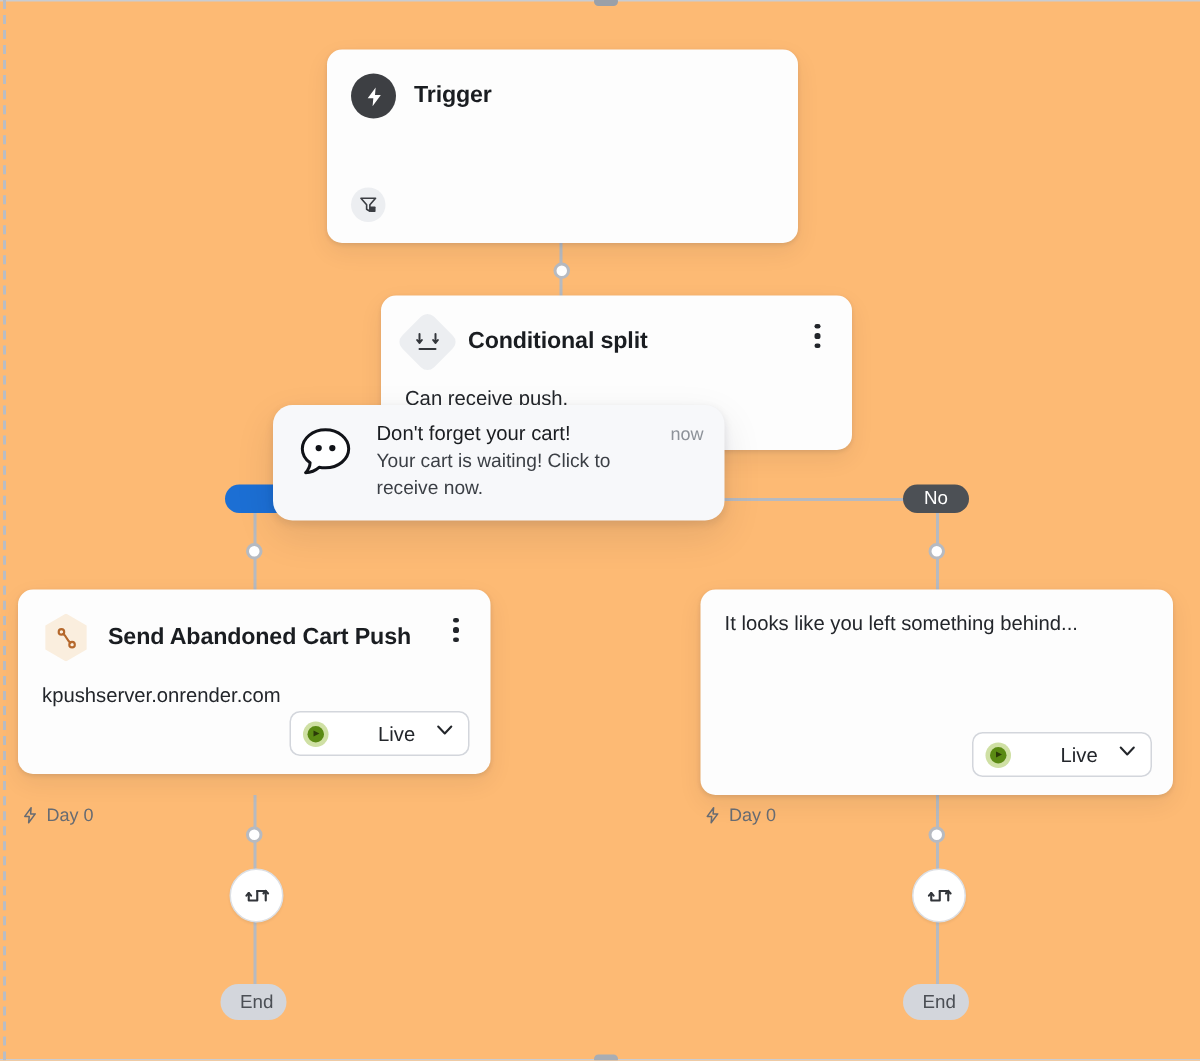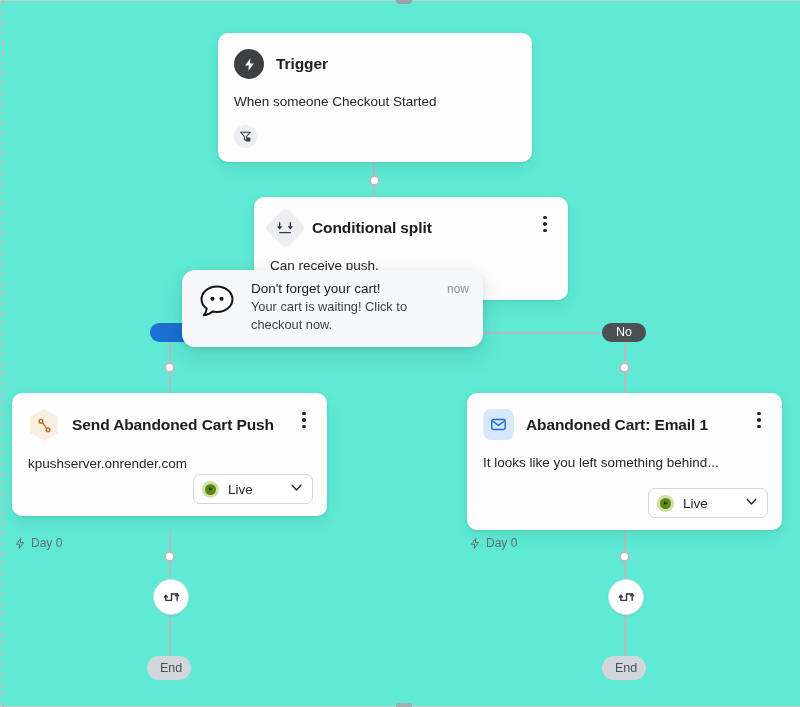--- a/index.html
+++ b/index.html
@@ -11,21 +11,21 @@
     height: 707px;
     overflow: hidden;
     font-family: "Liberation Sans", sans-serif;
     background: #e6e8eb;
   }
 
   #canvas {
     position: relative;
     width: 800px;
     height: 707px;
-    background: #5eead4;
+    background: #fdba74;
     overflow: hidden;
   }
 
   
   .canvas-edge-left {
     position: absolute;
     left: 2px;
     top: 0;
     width: 0;
     height: 707px;
@@ -237,20 +237,21 @@
     width: 0; height: 0;
     border-left: 4px solid #2b3a08;
     border-top: 2.6px solid transparent;
     border-bottom: 2.6px solid transparent;
     margin-left: 1.5px;
   }
   .live-label {
     font-size: 13.5px;
     color: #23262b;
     flex: 1 1 auto;
+    margin-left: 24px;
   }
   .chevron {
     margin-left: 10px;
     flex: 0 0 auto;
   }
 
   
   .branch-badge {
     position: absolute;
     height: 19px;
@@ -390,21 +391,20 @@
 
   <div class="node-card" style="left:218px; top:33px; width:314px; height:129px;">
     <div class="card-head">
       <div class="icon-circle-dark">
         <svg width="15" height="15" viewBox="0 0 24 24" aria-hidden="true">
           <path d="M13.5 2 L5 13.5 H11 L10.2 22 L19 10.2 H12.8 Z" fill="#ffffff"></path>
         </svg>
       </div>
       <span class="card-title">Trigger</span>
     </div>
-    <div class="card-body-text">When someone Checkout Started</div>
     <div class="filter-chip">
       <svg width="13" height="13" viewBox="0 0 24 24" aria-hidden="true">
         <path d="M3 4 H21 L14 12 V20 L10 17.5 V12 Z" fill="none" stroke="#3a3d42" stroke-width="2" stroke-linejoin="round"></path>
         <rect x="14" y="14" width="7" height="7" rx="1" fill="#3a3d42"></rect>
       </svg>
     </div>
   </div>
 
   <div class="node-card" style="left:218px; top:197px; width:314px; height:103px;margin-left:36px;">
     <div class="card-head">
@@ -434,21 +434,21 @@
         <path d="M22 6 C12.6 6 5 12.3 5 20 C5 24.1 7.2 27.8 10.7 30.3 C10.6 33 9.3 35.6 7.4 37.6 C11 37.4 14.6 36 17.3 33.6 C18.8 33.9 20.4 34 22 34 C31.4 34 39 27.7 39 20 C39 12.3 31.4 6 22 6 Z" fill="#ffffff" stroke="#111318" stroke-width="2.2" stroke-linejoin="round"></path>
         <circle cx="17" cy="19.5" r="2.3" fill="#111318"></circle>
         <circle cx="27" cy="19.5" r="2.3" fill="#111318"></circle>
       </svg>
     </div>
     <div class="push-text">
       <div class="push-row1">
         <span class="push-title">Don't forget your cart!</span>
         <span class="push-time">now</span>
       </div>
-      <div class="push-body">Your cart is waiting! Click to checkout now.</div>
+      <div class="push-body">Your cart is waiting! Click to receive now.</div>
     </div>
   </div>
 
   <div class="node-card" style="left:12px; top:393px; width:315px; height:123px;">
     <div class="card-head">
       <div class="icon-hex">
         <div class="hexbg"></div>
         <svg width="17" height="17" viewBox="0 0 24 24" aria-hidden="true">
           <circle cx="7" cy="6" r="2.6" fill="none" stroke="#b5682c" stroke-width="2"></circle>
           <circle cx="17" cy="18" r="2.6" fill="none" stroke="#b5682c" stroke-width="2"></circle>
@@ -477,34 +477,20 @@
   </div>
 
   <div class="day-label" style="left:14px; top:536px;">
     <svg width="12" height="13" viewBox="0 0 24 24" aria-hidden="true">
       <path d="M13.5 2 L5 13.5 H11 L10.2 22 L19 10.2 H12.8 Z" fill="none" stroke="#676b72" stroke-width="2" stroke-linejoin="round"></path>
     </svg>
     <span>Day 0</span>
   </div>
 
   <div class="node-card" style="left:467px; top:393px; width:315px; height:137px;">
-    <div class="card-head">
-      <div class="icon-rounded-blue">
-        <svg width="17" height="17" viewBox="0 0 24 24" aria-hidden="true">
-          <rect x="2.5" y="5" width="19" height="14" rx="2.4" fill="none" stroke="#1d6ed0" stroke-width="2"></rect>
-          <path d="M3.5 7 L12 13.2 L20.5 7" fill="none" stroke="#1d6ed0" stroke-width="2" stroke-linecap="round" stroke-linejoin="round"></path>
-        </svg>
-      </div>
-      <span class="card-title">Abandoned Cart: Email 1</span>
-      <div class="kebab">
-        <i></i>
-          <i></i>
-          <i></i>
-      </div>
-    </div>
     <div class="card-body-text">It looks like you left something behind...</div>
     <div class="live-select">
       <span class="live-dot">
           <span></span>
         </span>
       <span class="live-label">Live</span>
       <span class="chevron">
         <svg width="15" height="15" viewBox="0 0 24 24" aria-hidden="true">
           <path d="M5 8.5 L12 16 L19 8.5" fill="none" stroke="#23262b" stroke-width="2.2" stroke-linecap="round" stroke-linejoin="round"></path>
         </svg>

